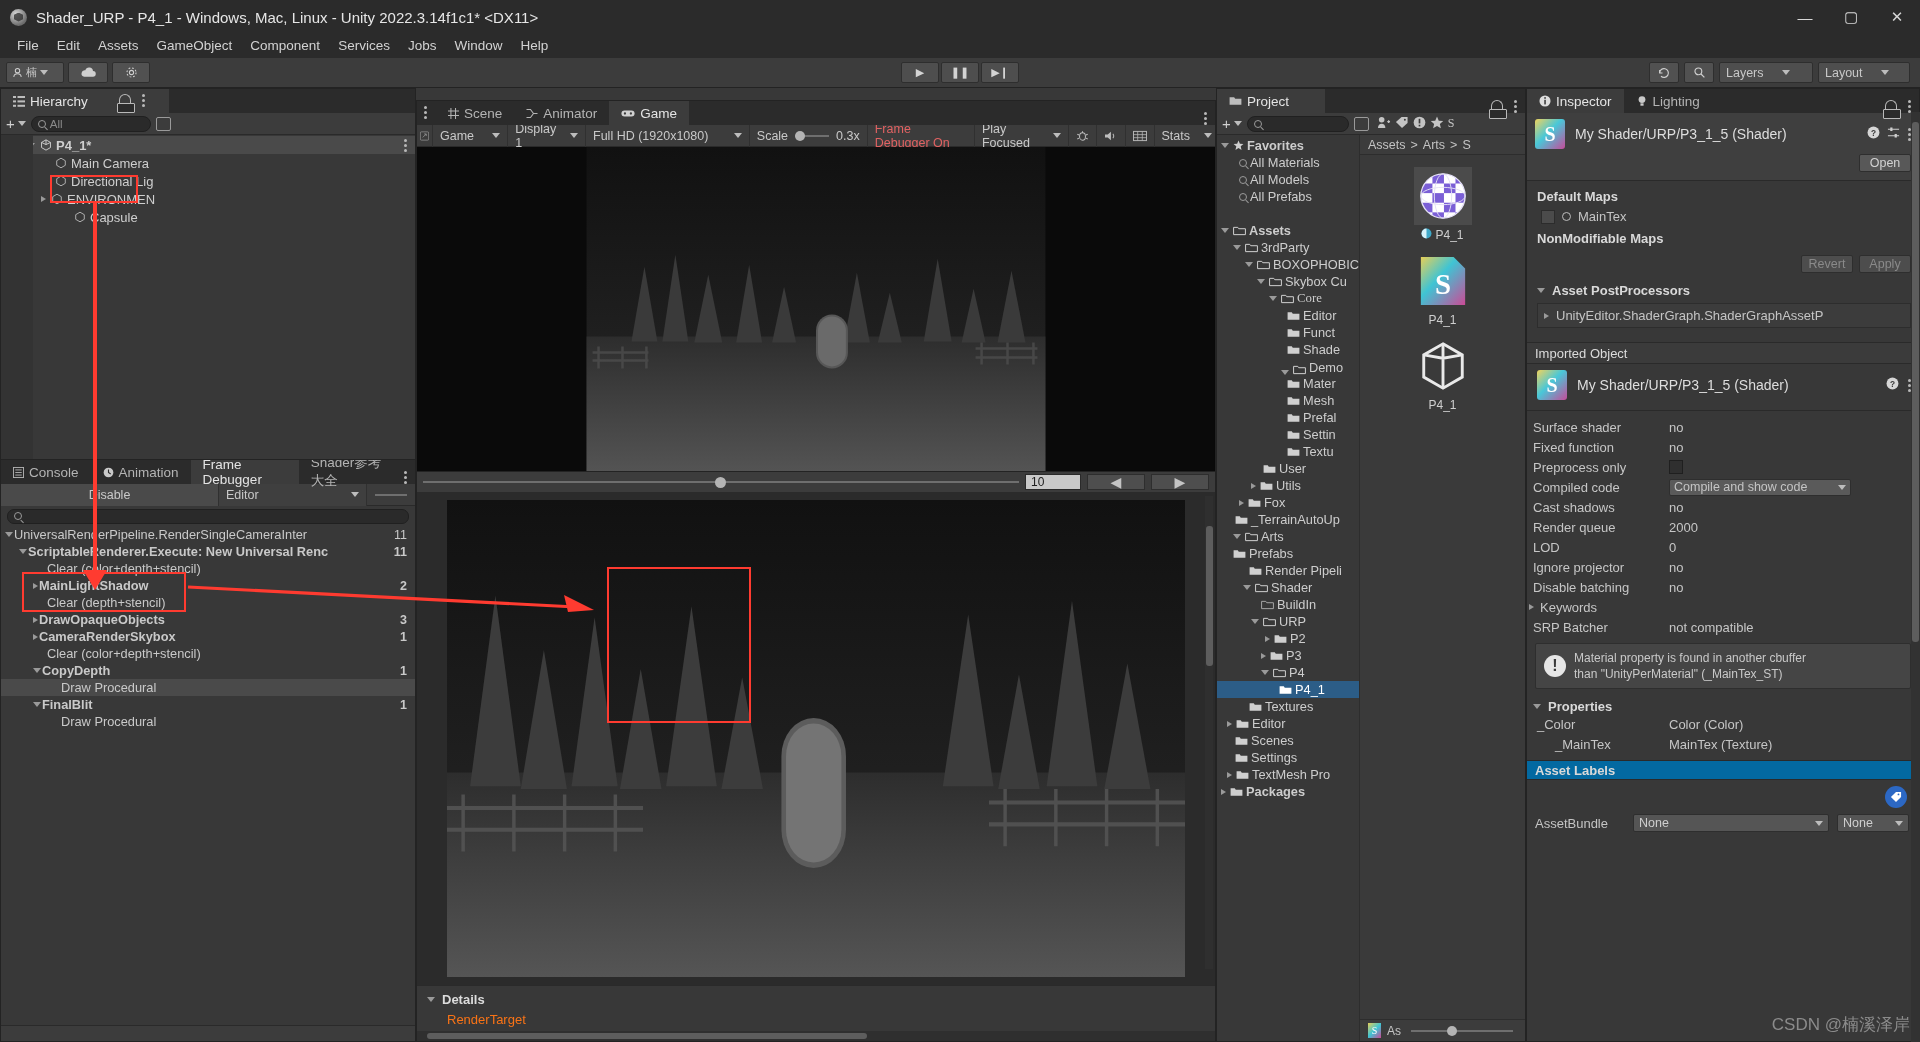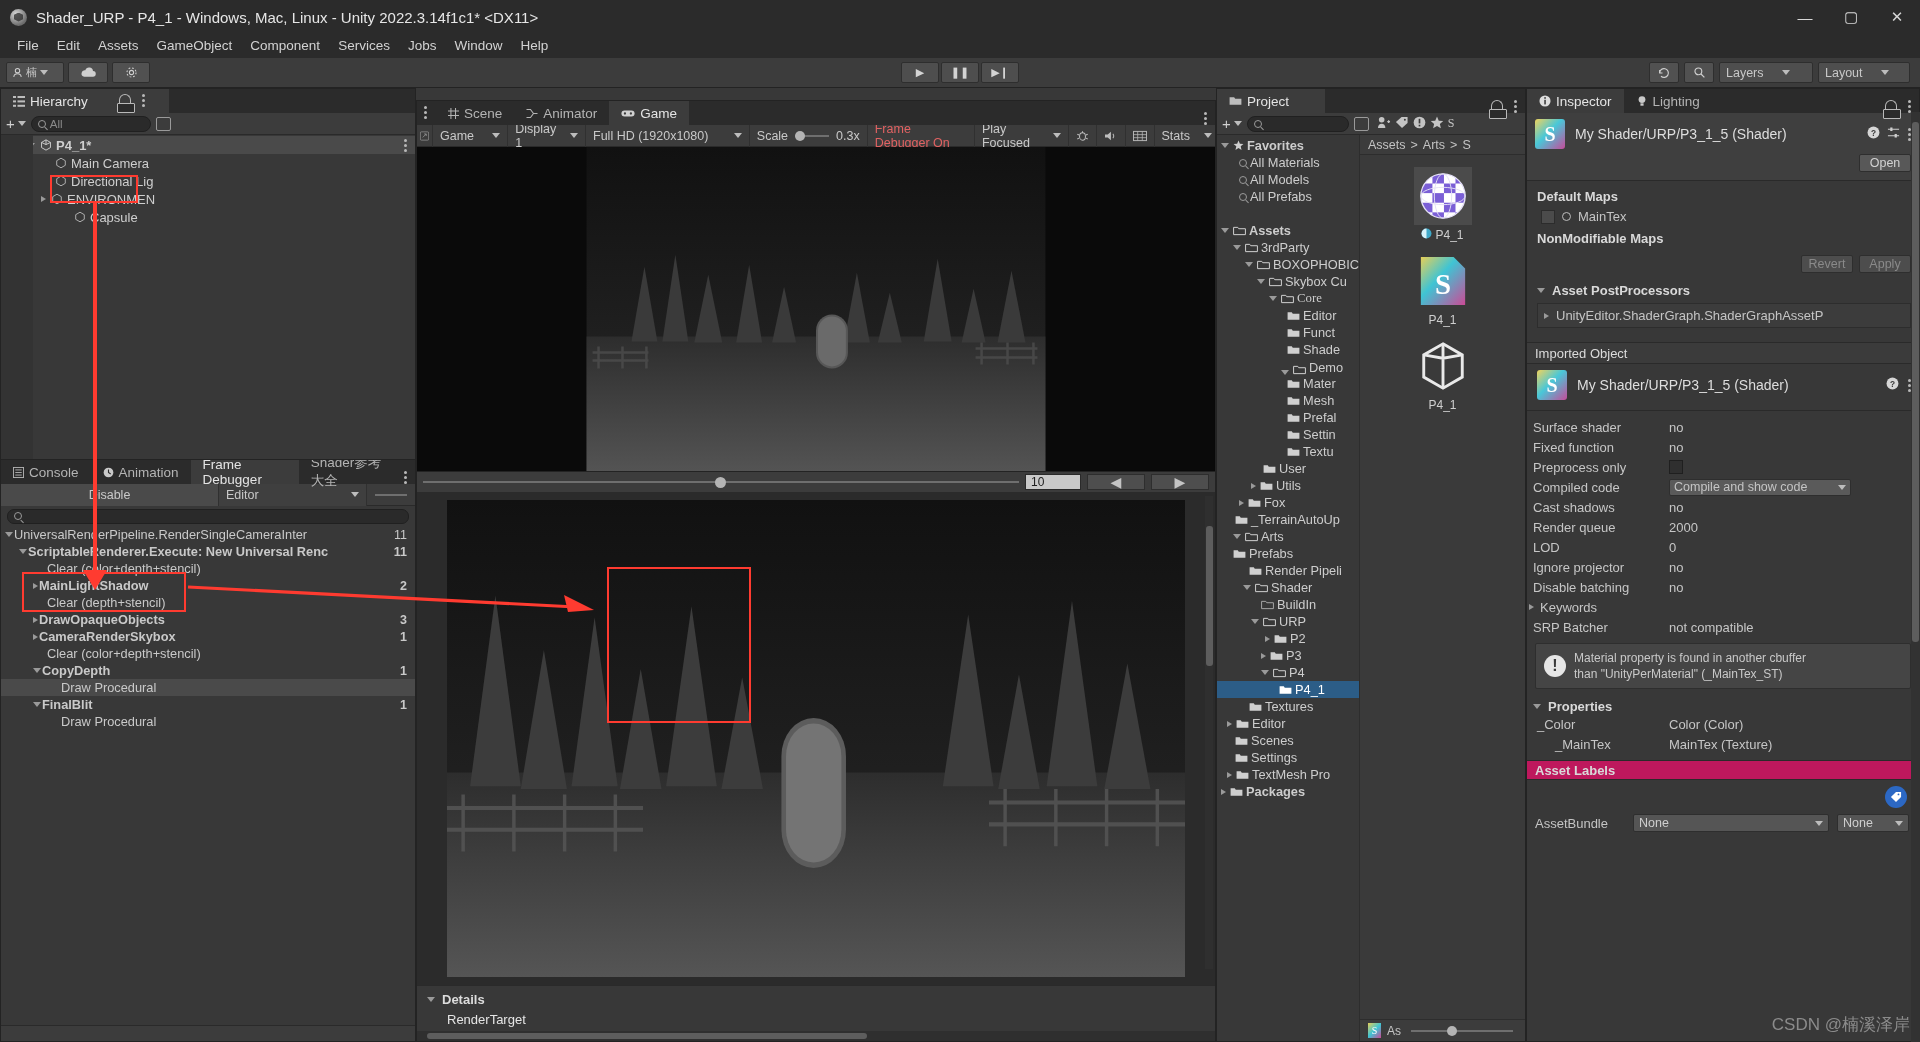--- a/index.html
+++ b/index.html
@@ -145,21 +145,21 @@
     border-radius:2px; font-size:12.5px; color:#d2d2d2; display:flex;align-items:center;justify-content:center;}
   .btn-sm.dis { color:#8a8a8a; background:#4d4d4d; }
   .section-title { font-size:13px; font-weight:bold; color:#d9d9d9; }
   .prow { display:flex; align-items:center; height:20px; font-size:13px; }
   .prow .k { width:142px; color:#c6c6c6; padding-left:6px;}
   .prow .v { color:#c6c6c6; }
   .help-box{ margin:6px 8px; background:#454545; border:1px solid #2e2e2e; border-radius:2px;
     padding:6px 8px; display:flex; gap:8px; align-items:center;}
   .warn-ic { width:22px;height:22px;border-radius:50%;background:#e6e6e6;color:#3a3a3a;
     display:flex;align-items:center;justify-content:center;font-weight:bold;font-size:16px;flex:0 0 auto;}
-  .labels-bar{height:20px;background:#be185d;border-top:1px solid #2a2a2a;border-bottom:1px solid #2a2a2a;
+  .labels-bar{height:20px;background:#0369a1;border-top:1px solid #2a2a2a;border-bottom:1px solid #2a2a2a;
     display:flex;align-items:center;padding-left:8px;font-size:13px;font-weight:bold;color:#d9d9d9;}
   .combo{height:18px;background:#555;border:1px solid #2e2e2e;border-radius:2px;display:flex;
     align-items:center;justify-content:space-between;padding:0 5px;font-size:12.5px;color:#cfcfcf;}
 
   
   .ann { position:absolute; pointer-events:none; }
   .redbox { border:2.5px solid #ff3b30; }
   .redline { background:#ff3b30; }
   .watermark{ position:absolute; right:10px; bottom:6px; color:#9a9a9a; font-size:17px; opacity:.85;}
   .scroll-v { position:absolute; right:0; top:0; bottom:0; width:9px; background:#333; }
@@ -597,21 +597,21 @@
           </svg>
           <div class="scroll-v" style="width:8px;right:2px;top:4px;bottom:16px;background:#2f2f2f;">
             <div class="th" style="top:30px;height:140px;"></div>
           </div>
         </div>
         <div class="details">
           <div style="display:flex;align-items:center;gap:6px;">
             <span class="tri open"></span>
             <span style="font-weight:bold;font-size:13px;color:#dcdcdc;">Details</span>
           </div>
-          <div style="padding:5px 0 0 20px;font-size:13px;color:#e5e5e5;">RenderTarget</div>
+          <div style="padding:5px 0 0 20px;font-size:13px;color:#f97316;">RenderTarget</div>
         </div>
         <div class="scroll-h" style="background:#2f2f2f;">
           <div class="th" style="left:10px;width:440px;"></div>
         </div>
       </div>
     </div>
 
     <div class="col-proj panel">
       <div class="tabrow">
         <div class="tab active" style="width:108px;">

